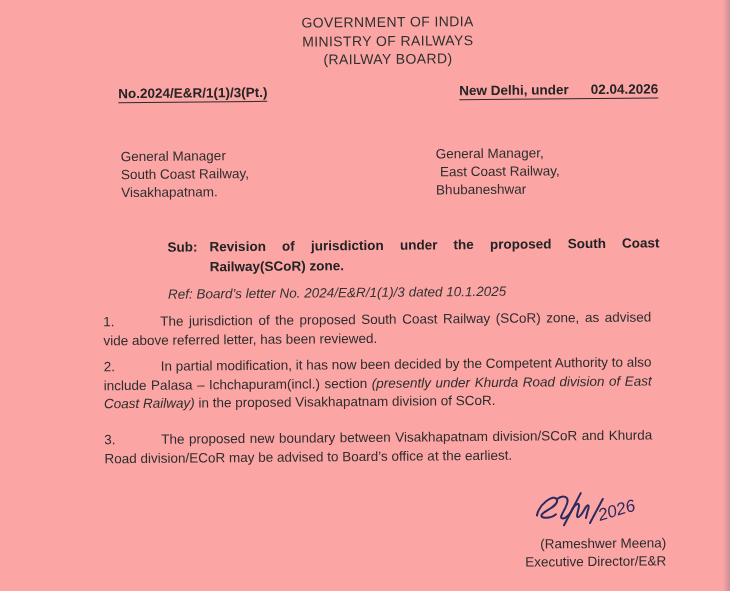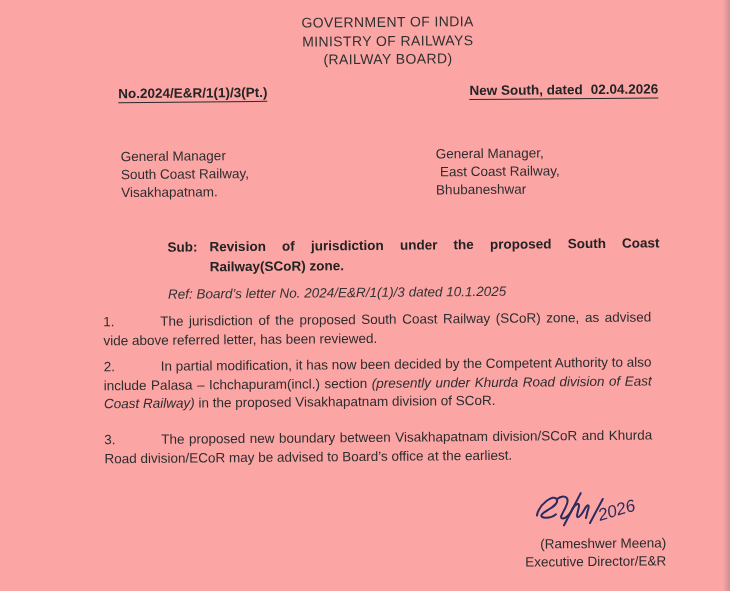--- a/index.html
+++ b/index.html
@@ -22,21 +22,21 @@
   .ref-row {
     position:absolute; top:84px; left:120px; right:70px;
     display:flex; justify-content:space-between;
     font-size:13.5px; font-weight:bold; color:#242424;
   }
   .underlined {
     display:inline-block;
     border-bottom:1.6px solid #2a2a2a;
     padding-bottom:1px;
   }
-  .date-gap { display:inline-block; margin-left:8px; }
+  .date-gap { display:inline-block; margin-left:22px; }
 
   .addr { position:absolute; top:146px; font-size:13.5px; line-height:18px; color:#2e2e2e; }
   .addr-left  { left:122px; }
   .addr-right { left:437px; }
   .addr-right .addr-line:nth-child(2) { padding-left:4px; }
 
   .subject {
     position:absolute; top:236px; left:168px; width:492px;
     display:flex; font-weight:bold; font-size:13.5px; line-height:19.5px;
     color:#232323;
@@ -81,21 +81,21 @@
 
     <header class="letterhead">
       <div>GOVERNMENT OF INDIA</div>
       <div>MINISTRY OF RAILWAYS</div>
       <div>(RAILWAY BOARD)</div>
     </header>
 
     <div class="ref-row">
       <span class="underlined">No.2024/E&amp;R/1(1)/3(Pt.)</span>
       <span class="underlined">
-        <span>New South, dated</span><span class="date-gap">02.04.2026</span>
+        <span>New Delhi, under</span><span class="date-gap">02.04.2026</span>
       </span>
     </div>
 
     <div class="addr addr-left">
       <div class="addr-line">General Manager</div>
       <div class="addr-line">South Coast Railway,</div>
       <div class="addr-line">Visakhapatnam.</div>
     </div>
 
     <div class="addr addr-right">

